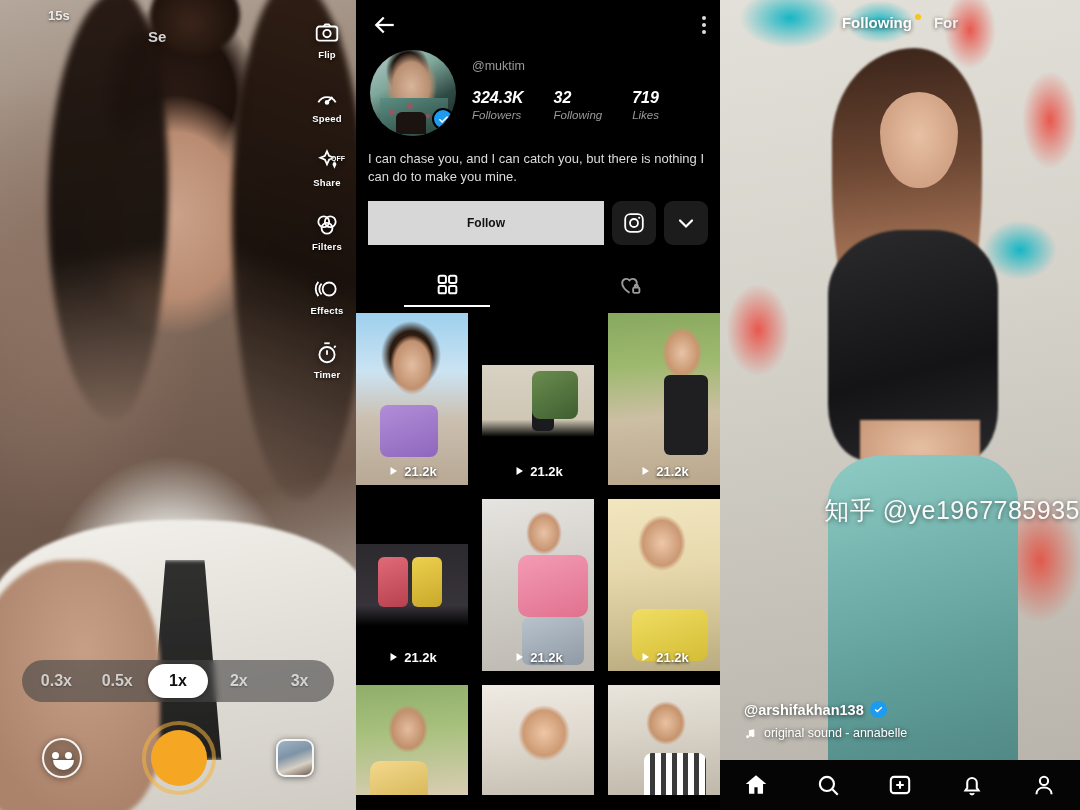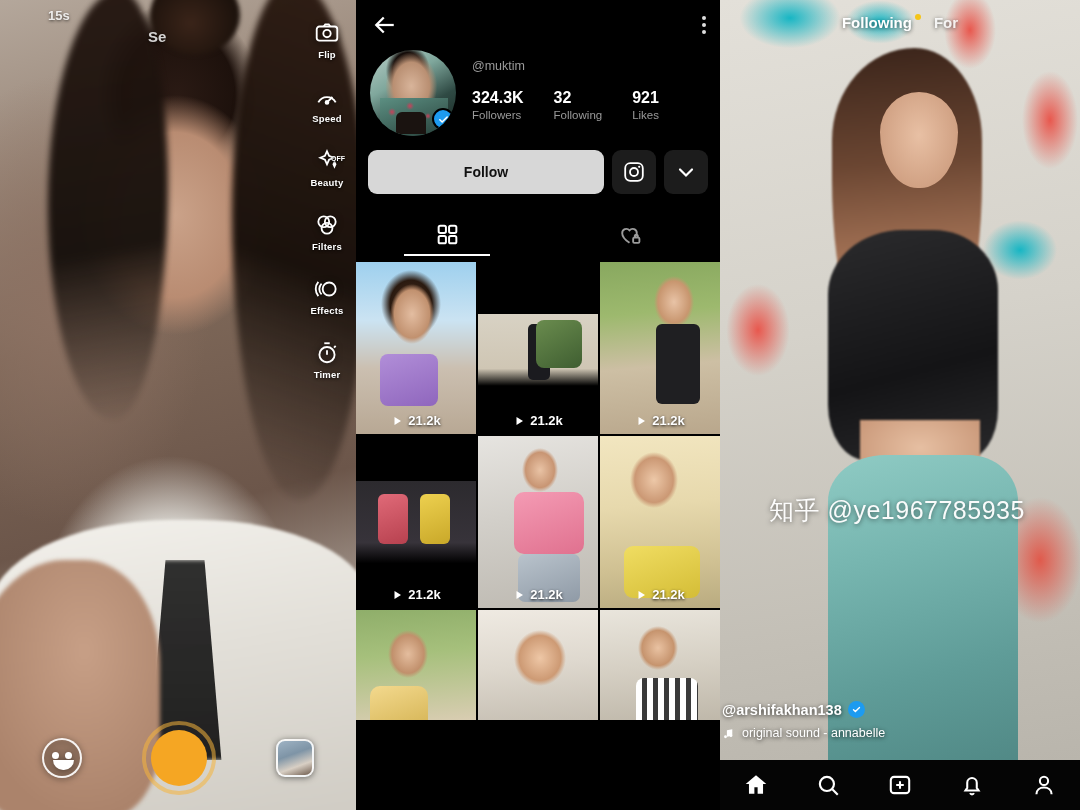--- a/index.html
+++ b/index.html
@@ -103,41 +103,41 @@
   .avatar .top { position:absolute; left:26px; bottom:2px; width:30px; height:22px;
     background:#1a1310; border-radius:6px 6px 0 0; }
   .vbadge { position:absolute; right:2px; bottom:6px; width:22px; height:22px; border-radius:50%;
     background:#1d9bf0; display:flex; align-items:center; justify-content:center;
     border:2px solid #000; }
   .vbadge svg { width:11px; height:11px; }
   .p2-meta { padding-top:6px; flex:1; }
   .p2-name { color:#fff; font-size:18px; font-weight:700; letter-spacing:.1px; }
   .p2-handle { color:#9a9a9a; font-size:12.5px; margin-top:3px; }
   .p2-stats { display:flex; margin-top:16px; }
-  .stat { margin-right:30px; }
+  .stat { margin-right:30px;font-style:italic; }
   .stat .n { color:#fff; font-size:16px; font-weight:700; }
   .stat .l { color:#9a9a9a; font-size:11.5px; margin-top:2px; }
 
   .p2-bio { color:#dcdcdc; font-size:13px; line-height:1.42; padding:14px 12px 0; }
   .p2-actions { display:flex; align-items:center; gap:8px; padding:14px 12px 0; }
-  .followbtn { flex:1; height:44px; background:#d7d7d7; border:none; border-radius:9px;
-    color:#111; font-size:14px; font-weight:700; cursor:pointer;
+  .followbtn { flex:1; height:44px; background:#d7d7d7; border:none; border-radius:0;
+    color:#111; font-size:12px; font-weight:700; cursor:pointer;
     font-family:"Liberation Sans", sans-serif; }
   .sqbtn { width:44px; height:44px; border-radius:9px; background:#1c1c1c;
     display:flex; align-items:center; justify-content:center; cursor:pointer; }
   .sqbtn svg { width:24px; height:24px; }
 
   .p2-tabs { display:flex; margin-top:18px; }
   .p2-tab { flex:1; height:44px; display:flex; align-items:center; justify-content:center;
     position:relative; cursor:pointer; }
   .p2-tab svg { width:25px; height:25px; }
   .p2-tab.on::after { content:""; position:absolute; bottom:0; left:50%; transform:translateX(-50%);
     width:86px; height:2px; background:#fff; }
 
-  .p2-grid { display:grid; grid-template-columns:repeat(3,1fr); gap:2px; margin-top:6px; }
+  .p2-grid { display:grid; grid-template-columns:repeat(3,1fr); gap:14px; margin-top:6px; }
   .cell { position:relative; height:172px; overflow:hidden; background:#000; }
   .cell .ph { position:absolute; inset:0; }
   .plays { position:absolute; left:0; right:0; bottom:6px; display:flex; align-items:center;
     justify-content:center; gap:5px; color:#fff; font-size:13px; font-weight:700;
     text-shadow:0 1px 3px rgba(0,0,0,.85); }
   .plays svg { width:12px; height:12px; }
 
   
   .panel3 { position:relative; width:360px; height:810px; overflow:hidden; background:#c9c6bf; }
   .p3-wall { position:absolute; inset:0;
@@ -187,37 +187,37 @@
     width:18px; height:18px; border-radius:50%; background:#F5A623; color:#fff;
     font-size:13px; font-weight:700; line-height:17px; text-align:center; border:1.5px solid #fff; }
   .r-avwrap { position:relative; margin-bottom:8px; }
   .disc { width:42px; height:42px; border-radius:50%; margin-top:4px;
     background:radial-gradient(circle at 50% 50%, transparent 0 11px, #121212 11px 100%);
     position:relative; overflow:hidden;
     box-shadow:0 0 0 2px #0b0b0b inset; }
   .disc i { position:absolute; left:11px; top:11px; width:20px; height:20px; border-radius:50%;
     background:linear-gradient(150deg,#f2e3d6,#c89c7c 60%,#6b4a34 100%); display:block; }
 
-  .p3-caption { position:absolute; left:2px; bottom:70px; width:280px; }
+  .p3-caption { position:absolute; left:24px; bottom:70px; width:280px; }
   .p3-user { display:flex; align-items:center; gap:6px; color:#fff; font-size:14.5px;
     font-weight:700; text-shadow:0 1px 4px rgba(0,0,0,.75); }
   .p3-user .vb { width:17px; height:17px; border-radius:50%; background:#1d9bf0;
     display:flex; align-items:center; justify-content:center; flex:none; }
   .p3-user .vb svg { width:9px; height:9px; }
   .p3-text { color:#fff; font-size:13px; line-height:1.45; margin-top:6px;
     text-shadow:0 1px 4px rgba(0,0,0,.8); }
   .p3-sound { display:flex; align-items:center; gap:7px; color:#fff; font-size:12.5px;
     margin-top:8px; text-shadow:0 1px 4px rgba(0,0,0,.8); }
   .p3-sound svg { width:13px; height:13px; flex:none; }
 
   .p3-nav { position:absolute; left:0; bottom:0; width:360px; height:50px; background:#050505;
     display:flex; align-items:center; justify-content:space-around; }
   .p3-nav svg { width:26px; height:26px; cursor:pointer; }
 
-  .watermark { position:absolute; left:714px; bottom:52px; width:366px; text-align:center;
+  .watermark { position:absolute; left:714px; bottom:52px; width:366px; text-align:right;
     color:rgba(255,255,255,.96); font-size:25px; font-weight:400; letter-spacing:.5px;
     text-shadow:0 1px 5px rgba(0,0,0,.55); white-space:nowrap; pointer-events:none; }
 </style>
 </head>
 <body>
 
 <div class="stage">
 
   <div class="panel1">
     <div class="p1-photo">
@@ -248,21 +248,21 @@
             <circle cx="12" cy="17" r="1.3" fill="#fff"></circle>
         </svg>
         <span class="tl">Speed</span>
       </div>
       <div class="tool toolwrap">
         <svg viewBox="0 0 24 24" fill="none" stroke="#fff" stroke-width="1.7">
           <path d="M12 3l1.9 4.3L18 9l-4.1 1.7L12 15l-1.9-4.3L6 9l4.1-1.7z"></path>
             <path d="M18 15l.9 2 .9-2-.9-2z"></path>
         </svg>
         <span class="off">OFF</span>
-        <span class="tl">Beauty</span>
+        <span class="tl">Share</span>
       </div>
       <div class="tool">
         <svg viewBox="0 0 24 24" fill="none" stroke="#fff" stroke-width="1.7">
           <circle cx="9" cy="9" r="5"></circle>
             <circle cx="15" cy="9" r="5"></circle>
             <circle cx="12" cy="15" r="5"></circle>
         </svg>
         <span class="tl">Filters</span>
       </div>
       <div class="tool">
@@ -277,20 +277,27 @@
         <svg viewBox="0 0 24 24" fill="none" stroke="#fff" stroke-width="1.7">
           <circle cx="12" cy="13.5" r="7"></circle>
             <path d="M12 13.5V9.5"></path>
             <path d="M9.5 3h5"></path>
             <path d="M18.5 7l1.5-1.5"></path>
         </svg>
         <span class="tl">Timer</span>
       </div>
     </div>
 
+    <div class="speedbar">
+      <div class="sp">0.3x</div>
+      <div class="sp">0.5x</div>
+      <div class="sp on">1x</div>
+      <div class="sp">2x</div>
+      <div class="sp">3x</div>
+    </div>
 
     <div class="shutterRow">
       <div class="effbtn">
           <span class="effsm"></span>
         </div>
       <div class="shutter">
           <i></i>
         </div>
       <div class="gallery"></div>
     </div>
@@ -324,27 +331,28 @@
         <div class="p2-stats">
           <div class="stat">
             <div class="n">324.3K</div>
             <div class="l">Followers</div>
           </div>
           <div class="stat">
             <div class="n">32</div>
             <div class="l">Following</div>
           </div>
           <div class="stat">
-            <div class="n">921</div>
+            <div class="n">719</div>
             <div class="l">Likes</div>
           </div>
         </div>
       </div>
     </div>
 
+    <div class="p2-bio">I can chase you, and I can catch you, but there is nothing I can do to make you mine.</div>
 
     <div class="p2-actions">
       <button class="followbtn">Follow</button>
       <div class="sqbtn">
         <svg viewBox="0 0 24 24" fill="none" stroke="#fff" stroke-width="1.8">
           <rect x="3.2" y="3.2" width="17.6" height="17.6" rx="5"></rect>
             <circle cx="12" cy="12" r="4"></circle>
           <circle cx="17.2" cy="6.8" r="1.1" fill="#fff" stroke="none"></circle>
         </svg>
       </div>

